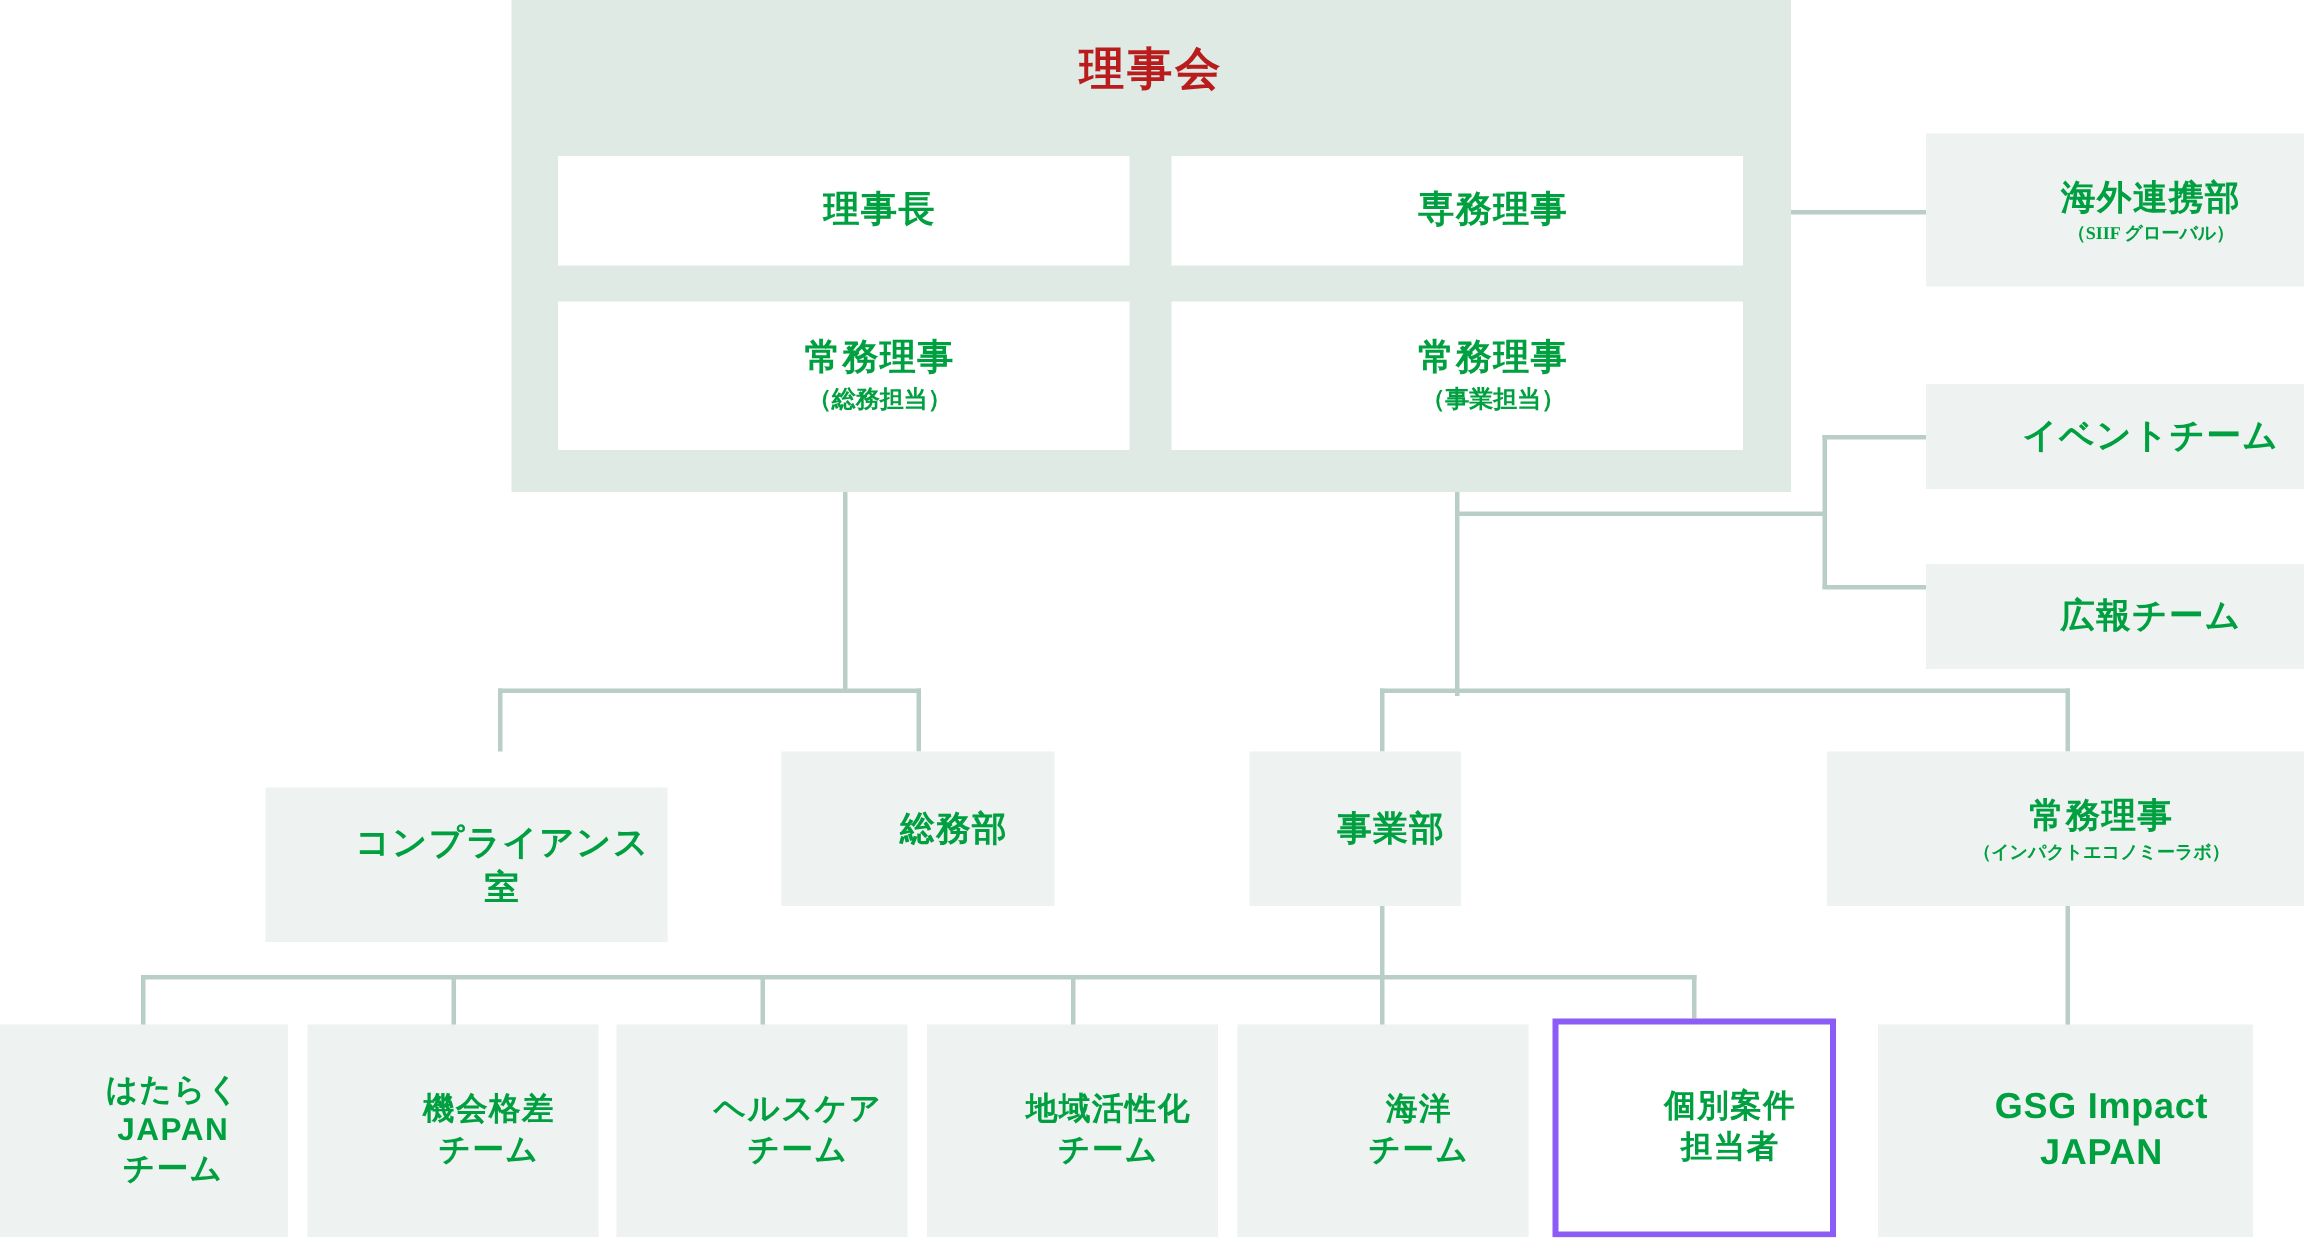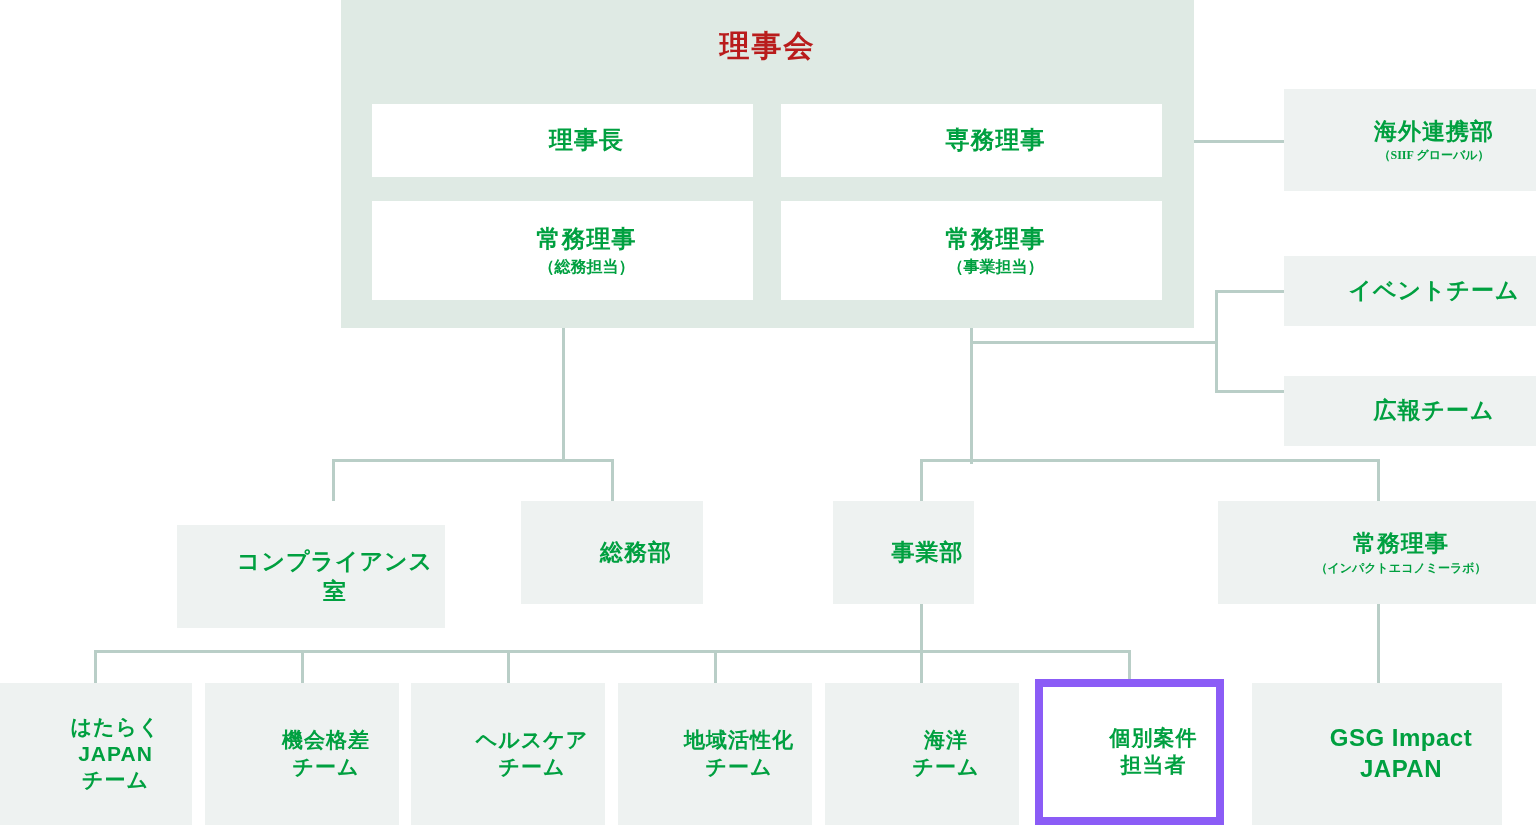--- a/index.html
+++ b/index.html
@@ -82,21 +82,21 @@
   
   .dept {
     background: #eef2f1;
   }
   .dept .main { font-size: 23px; }
   .dept .sub  { font-size: 12px; font-family: Liberation Serif, serif; }
 
   
   .outlined {
     background: #ffffff;
-    border: 8px solid #8b5cf6;
+    border: 4px solid #8b5cf6;
   }
   .outlined .main { font-size: 23px; }
 
   .team .main { font-size: 21px; }
 
   .latin .main { font-size: 24px; letter-spacing: 0.5px; }
 </style>
 </head>
 <body>
 

